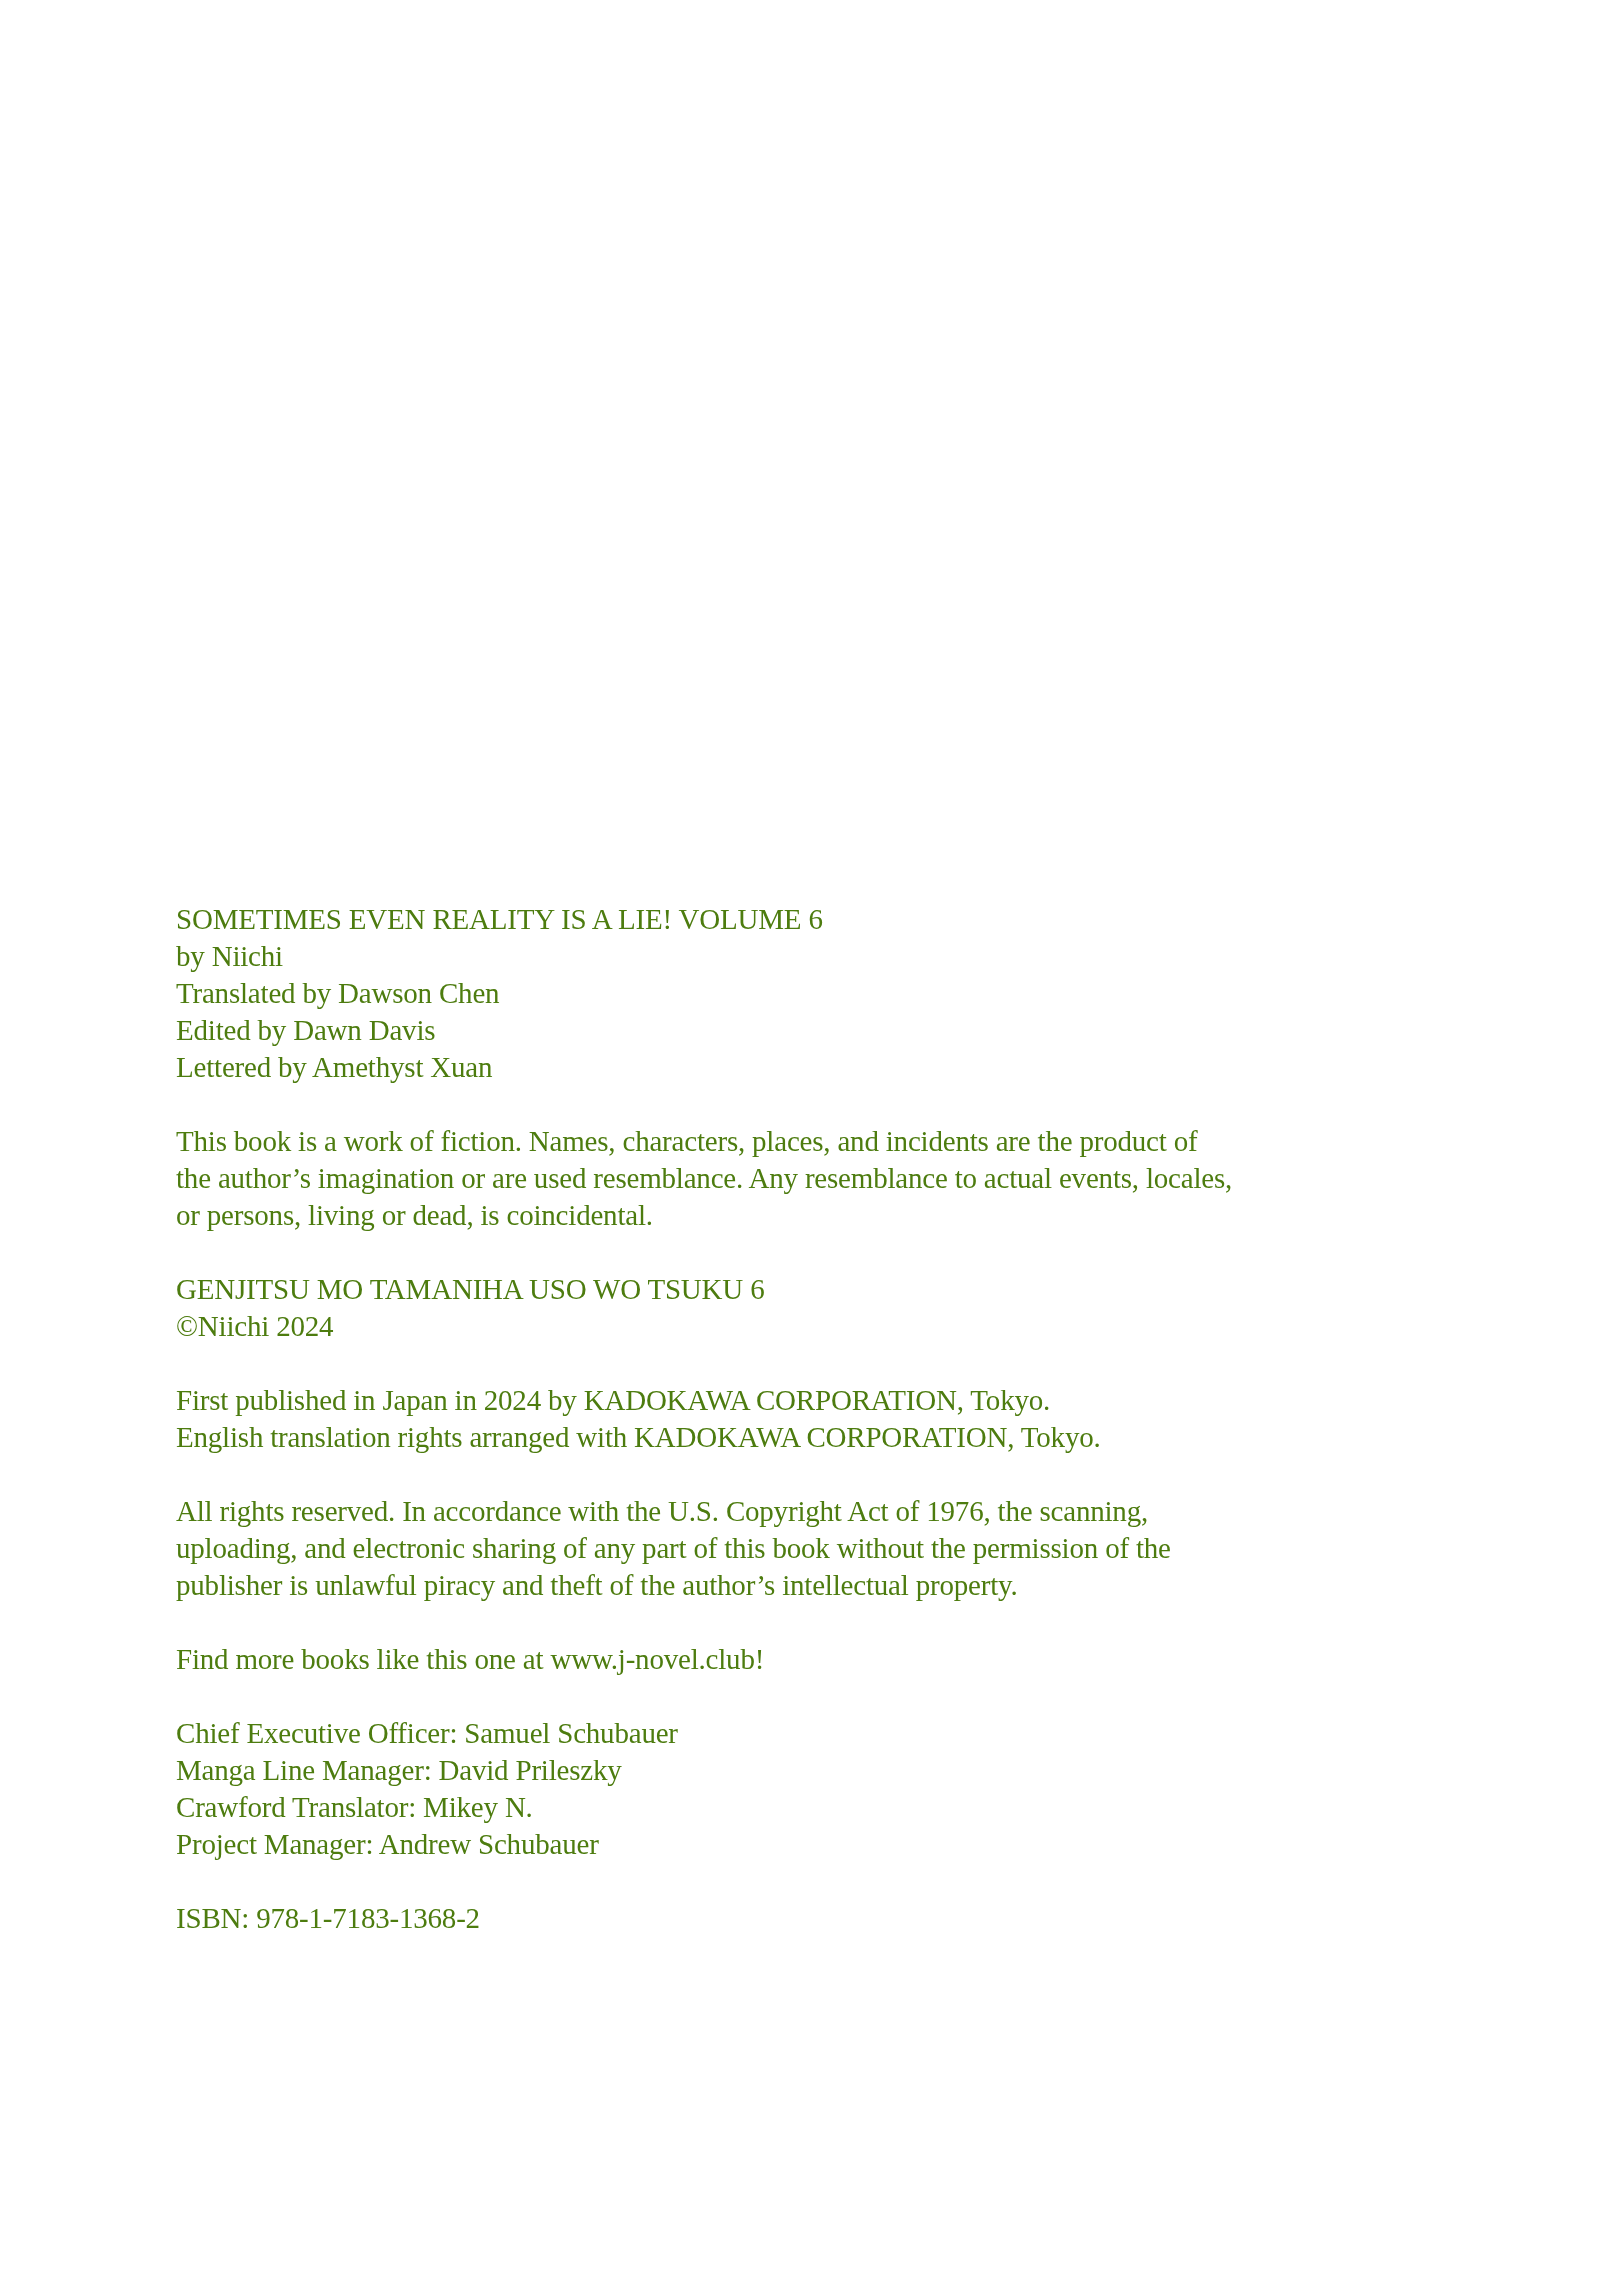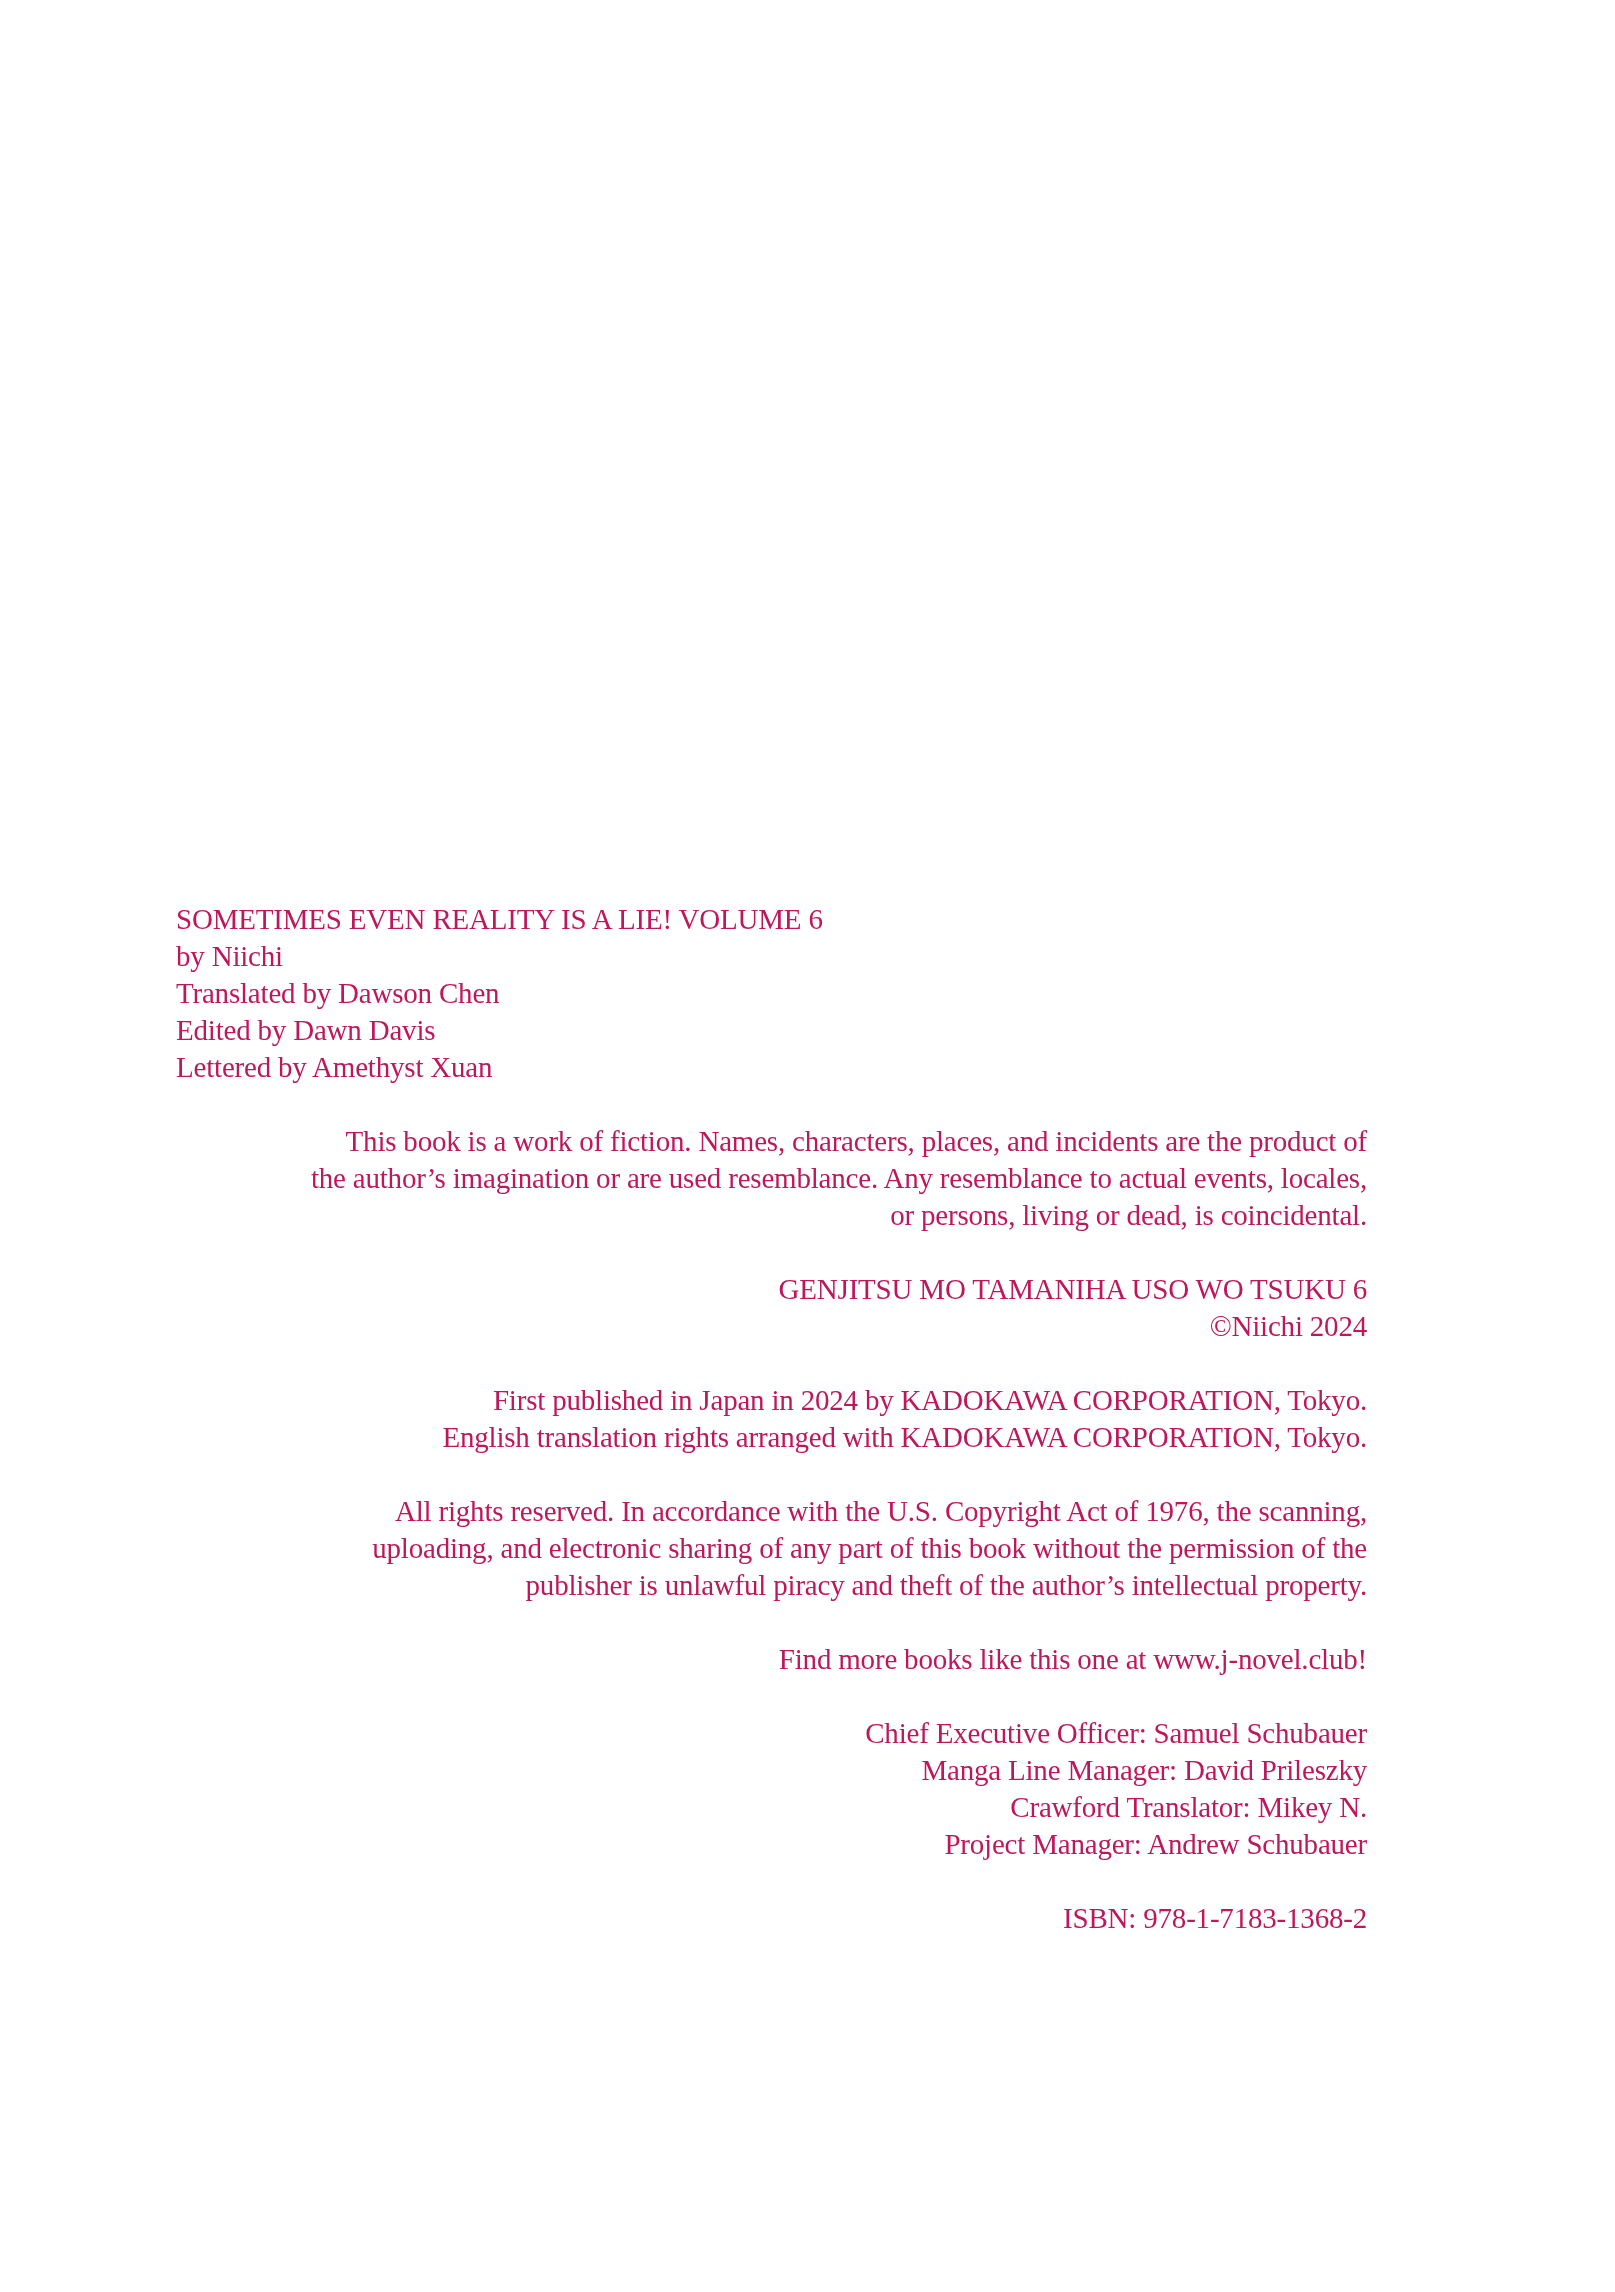--- a/index.html
+++ b/index.html
@@ -12,33 +12,32 @@
     background: #ffffff;
     position: relative;
     overflow: hidden;
     font-family: "Liberation Serif", "DejaVu Serif", serif;
   }
   .colophon {
     position: absolute;
     left: 176px;
     top: 901px;
     width: 1191px;
-    color: #be185d;
+    color: #4d7c0f;
     font-size: 29px;
     line-height: 37px;
     letter-spacing: -0.2px;
   }
   .colophon p {
     margin: 0;
     padding: 0;
   }
   
   .colophon p + p {
     margin-top: 37px;
-    text-align: right;
   }
   .ln {
     display: block;
     white-space: nowrap;
   }
 </style>
 </head>
 <body>
 
 <div class="colophon">

